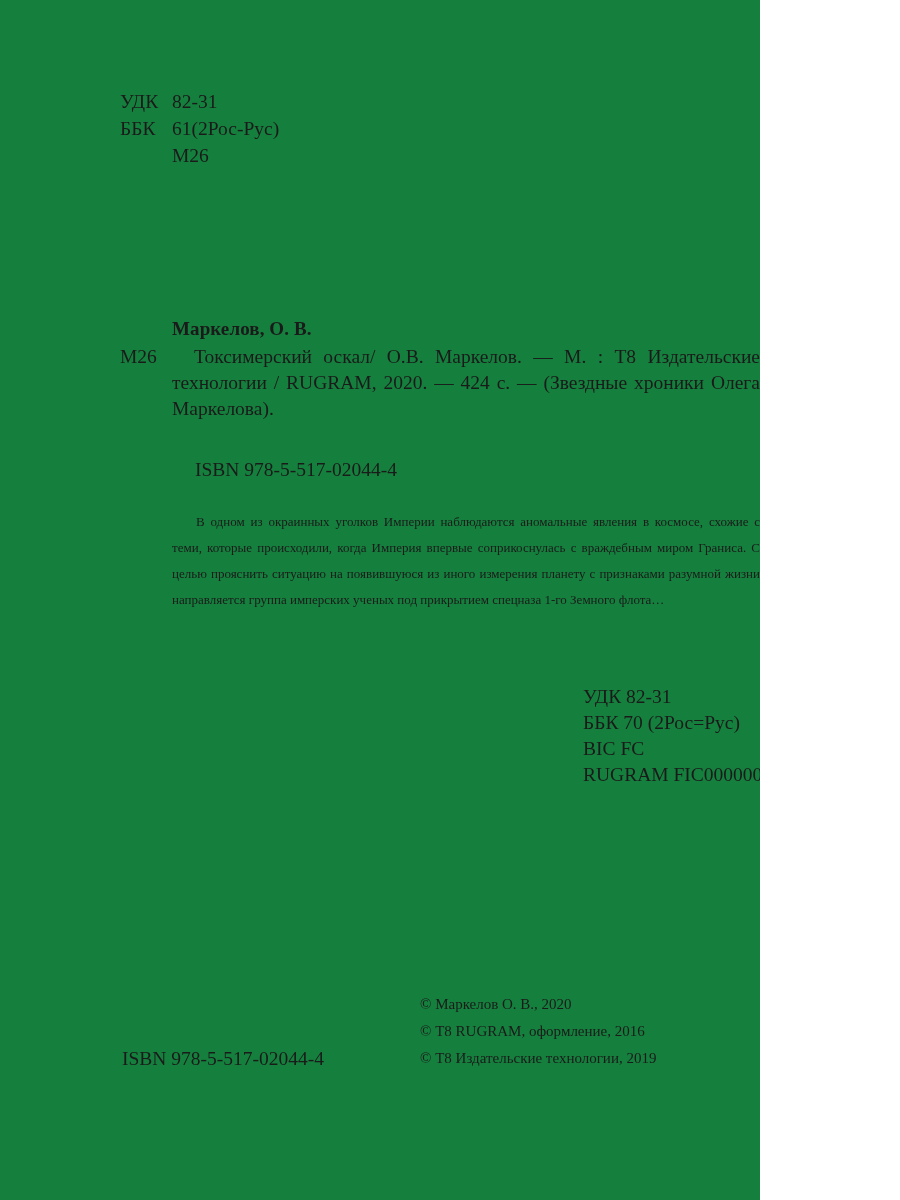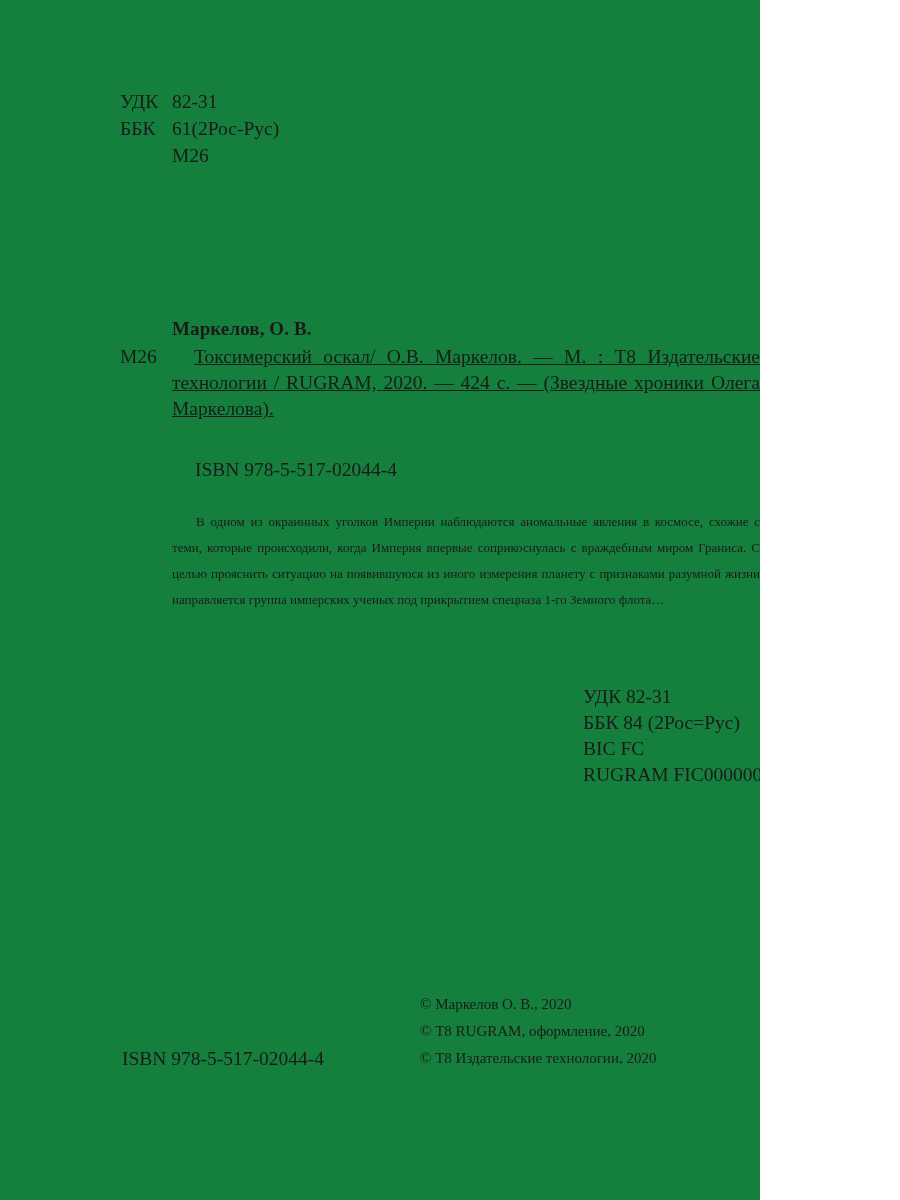--- a/index.html
+++ b/index.html
@@ -69,21 +69,20 @@
     font-size: 19.5px;
     line-height: 26px;
   }
   .record-desc {
     margin-left: 52px;
     font-size: 19.5px;
     line-height: 26px;
     text-align: justify;
     text-justify: inter-word;
     text-indent: 22px;
-    text-decoration: underline;
   }
 
   
   .record-isbn {
     position: absolute;
     left: 195px;
     top: 457px;
     font-size: 19.5px;
     line-height: 26px;
     white-space: nowrap;
@@ -158,26 +157,26 @@
       <div class="record-desc">Токсимерский оскал/ О.В. Маркелов. — М. : Т8 Издательские технологии / RUGRAM, 2020. — 424 с. — (Звездные хроники Олега Маркелова).</div>
     </div>
   </div>
 
   <div class="record-isbn">ISBN 978-5-517-02044-4</div>
 
   <div class="annotation">В одном из окраинных уголков Империи наблюдаются аномальные явления в космосе, схожие с теми, которые происходили, когда Империя впервые соприкоснулась с враждебным миром Граниса. С целью прояснить ситуацию на появившуюся из иного измерения планету с признаками разумной жизни направляется группа имперских ученых под прикрытием спецназа 1-го Земного флота…</div>
 
   <div class="class-block">
     <span class="class-line">УДК 82-31</span>
-    <span class="class-line">ББК 84 (2Рос=Рус)</span>
+    <span class="class-line">ББК 70 (2Рос=Рус)</span>
     <span class="class-line">BIC FC</span>
     <span class="class-line">RUGRAM FIC000000</span>
   </div>
 
   <div class="copyright-block">
     <span class="copyright-line">© Маркелов О. В., 2020</span>
-    <span class="copyright-line">© Т8 RUGRAM, оформление, 2020</span>
-    <span class="copyright-line">© Т8 Издательские технологии, 2020</span>
+    <span class="copyright-line">© Т8 RUGRAM, оформление, 2016</span>
+    <span class="copyright-line">© Т8 Издательские технологии, 2019</span>
   </div>
 
   <div class="isbn-bottom">ISBN 978-5-517-02044-4</div>
 
 </div>
 
 </body></html>

